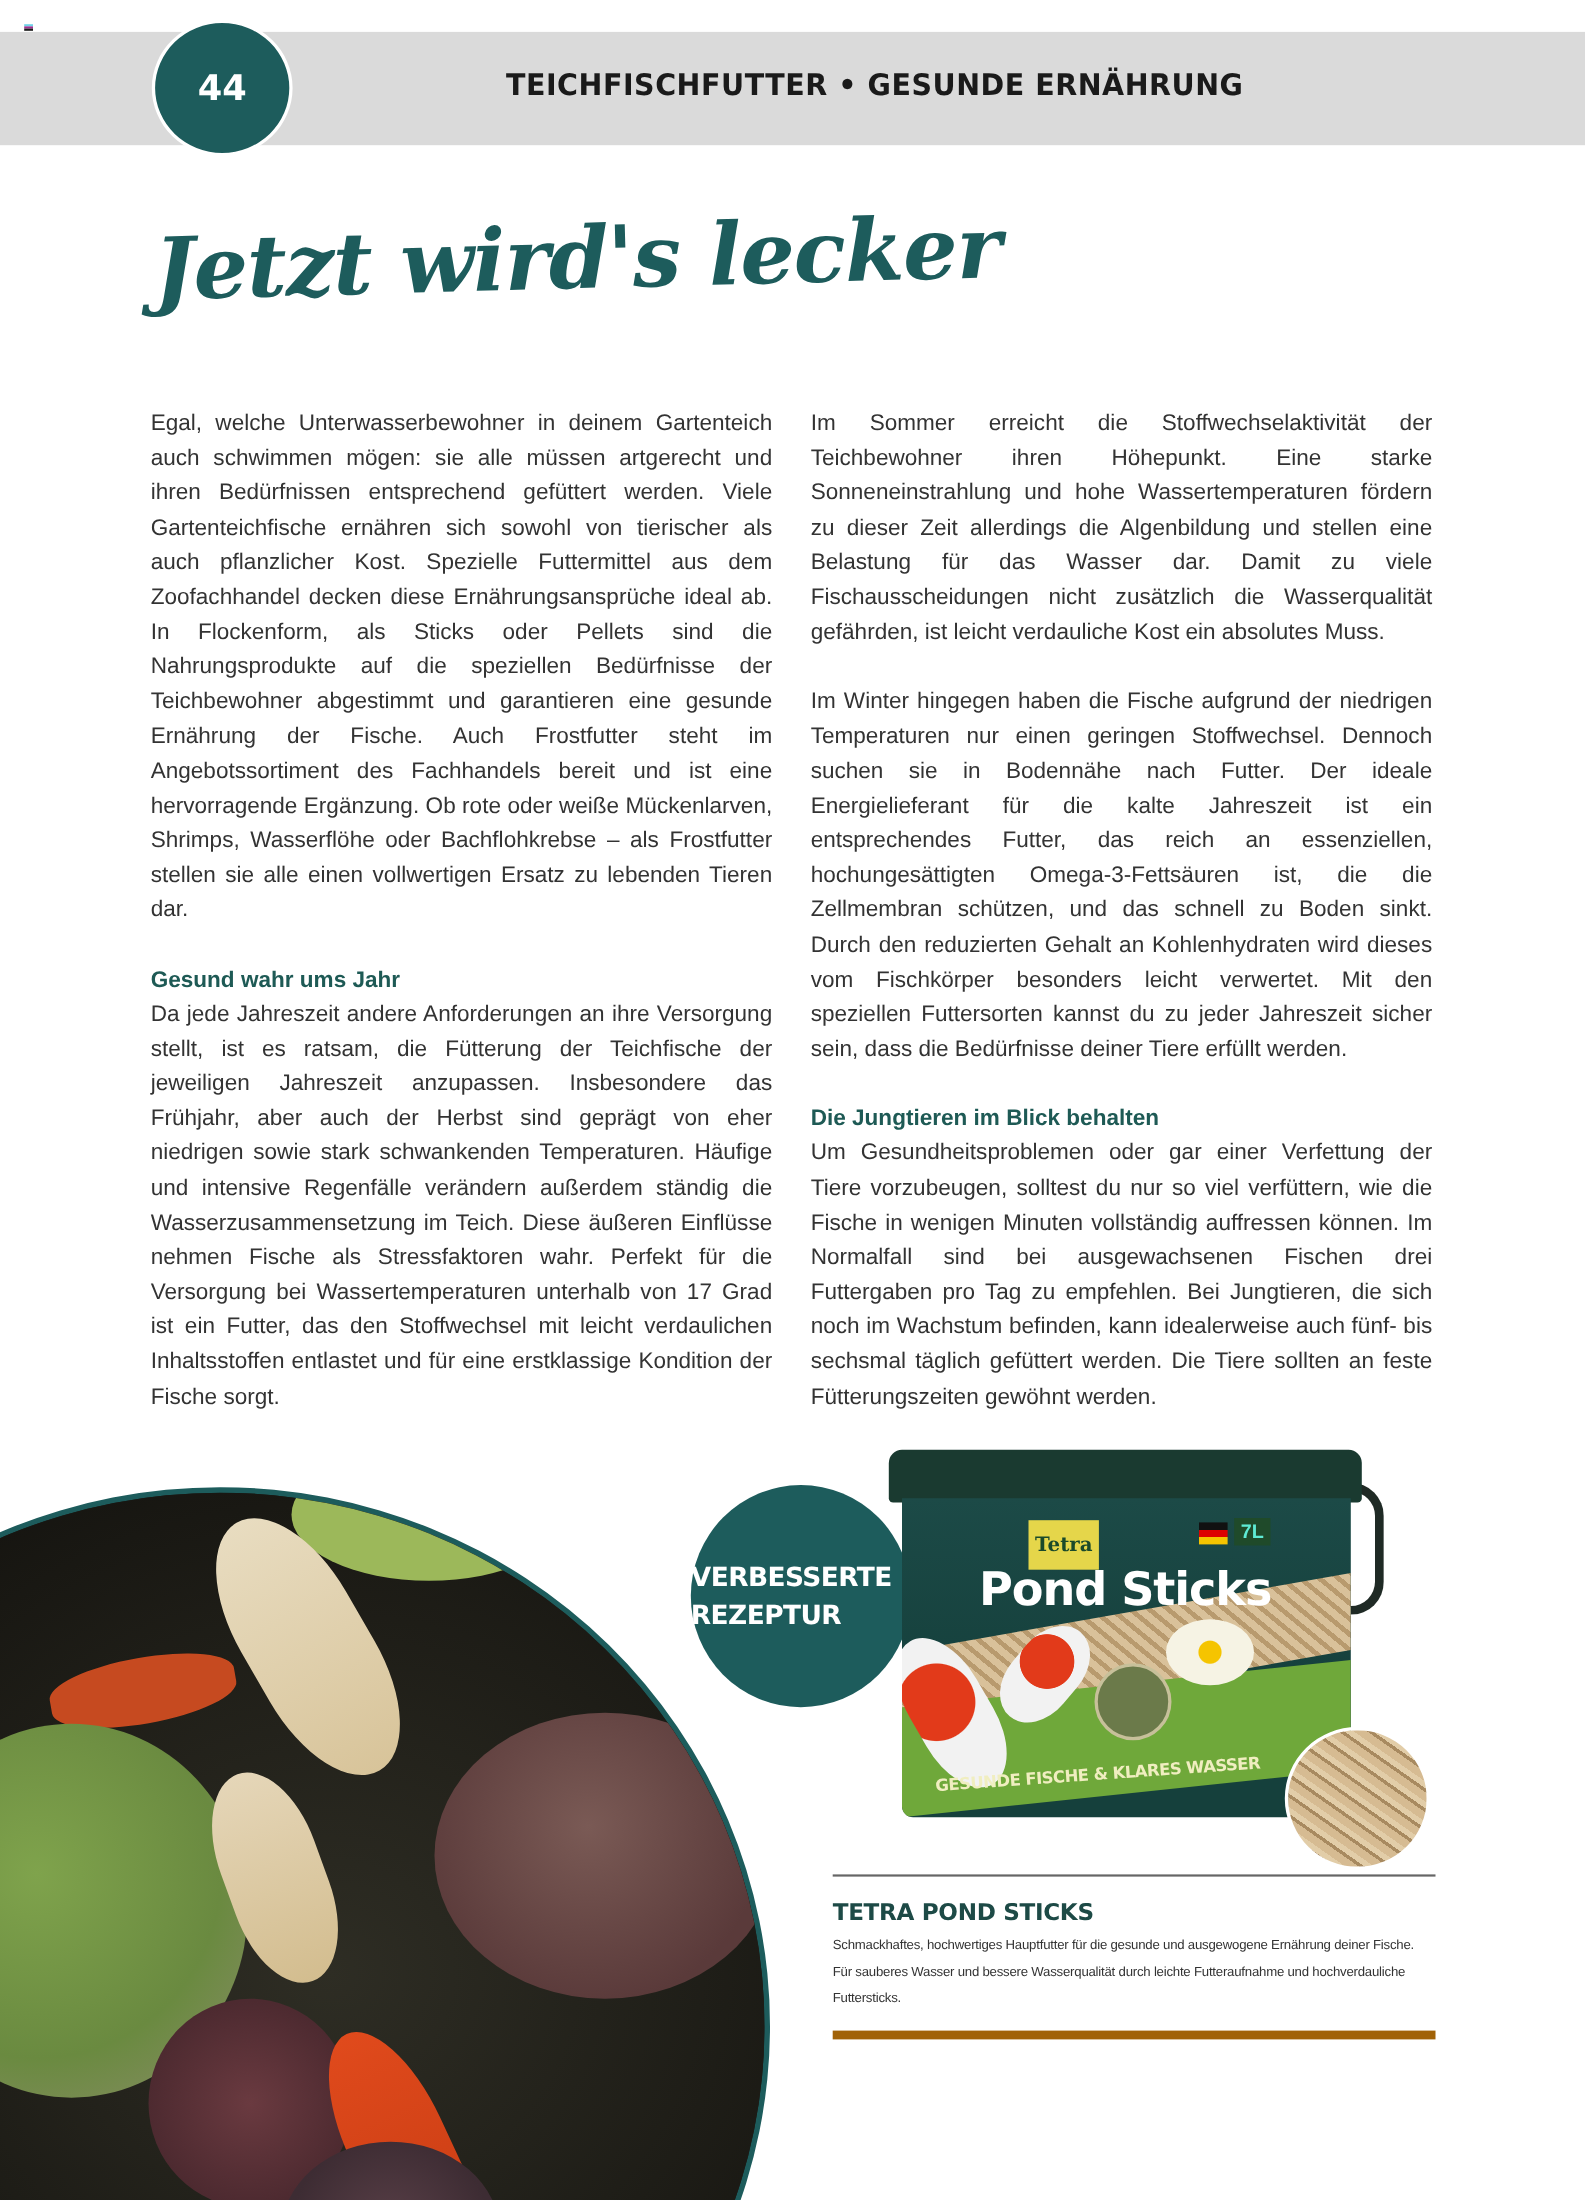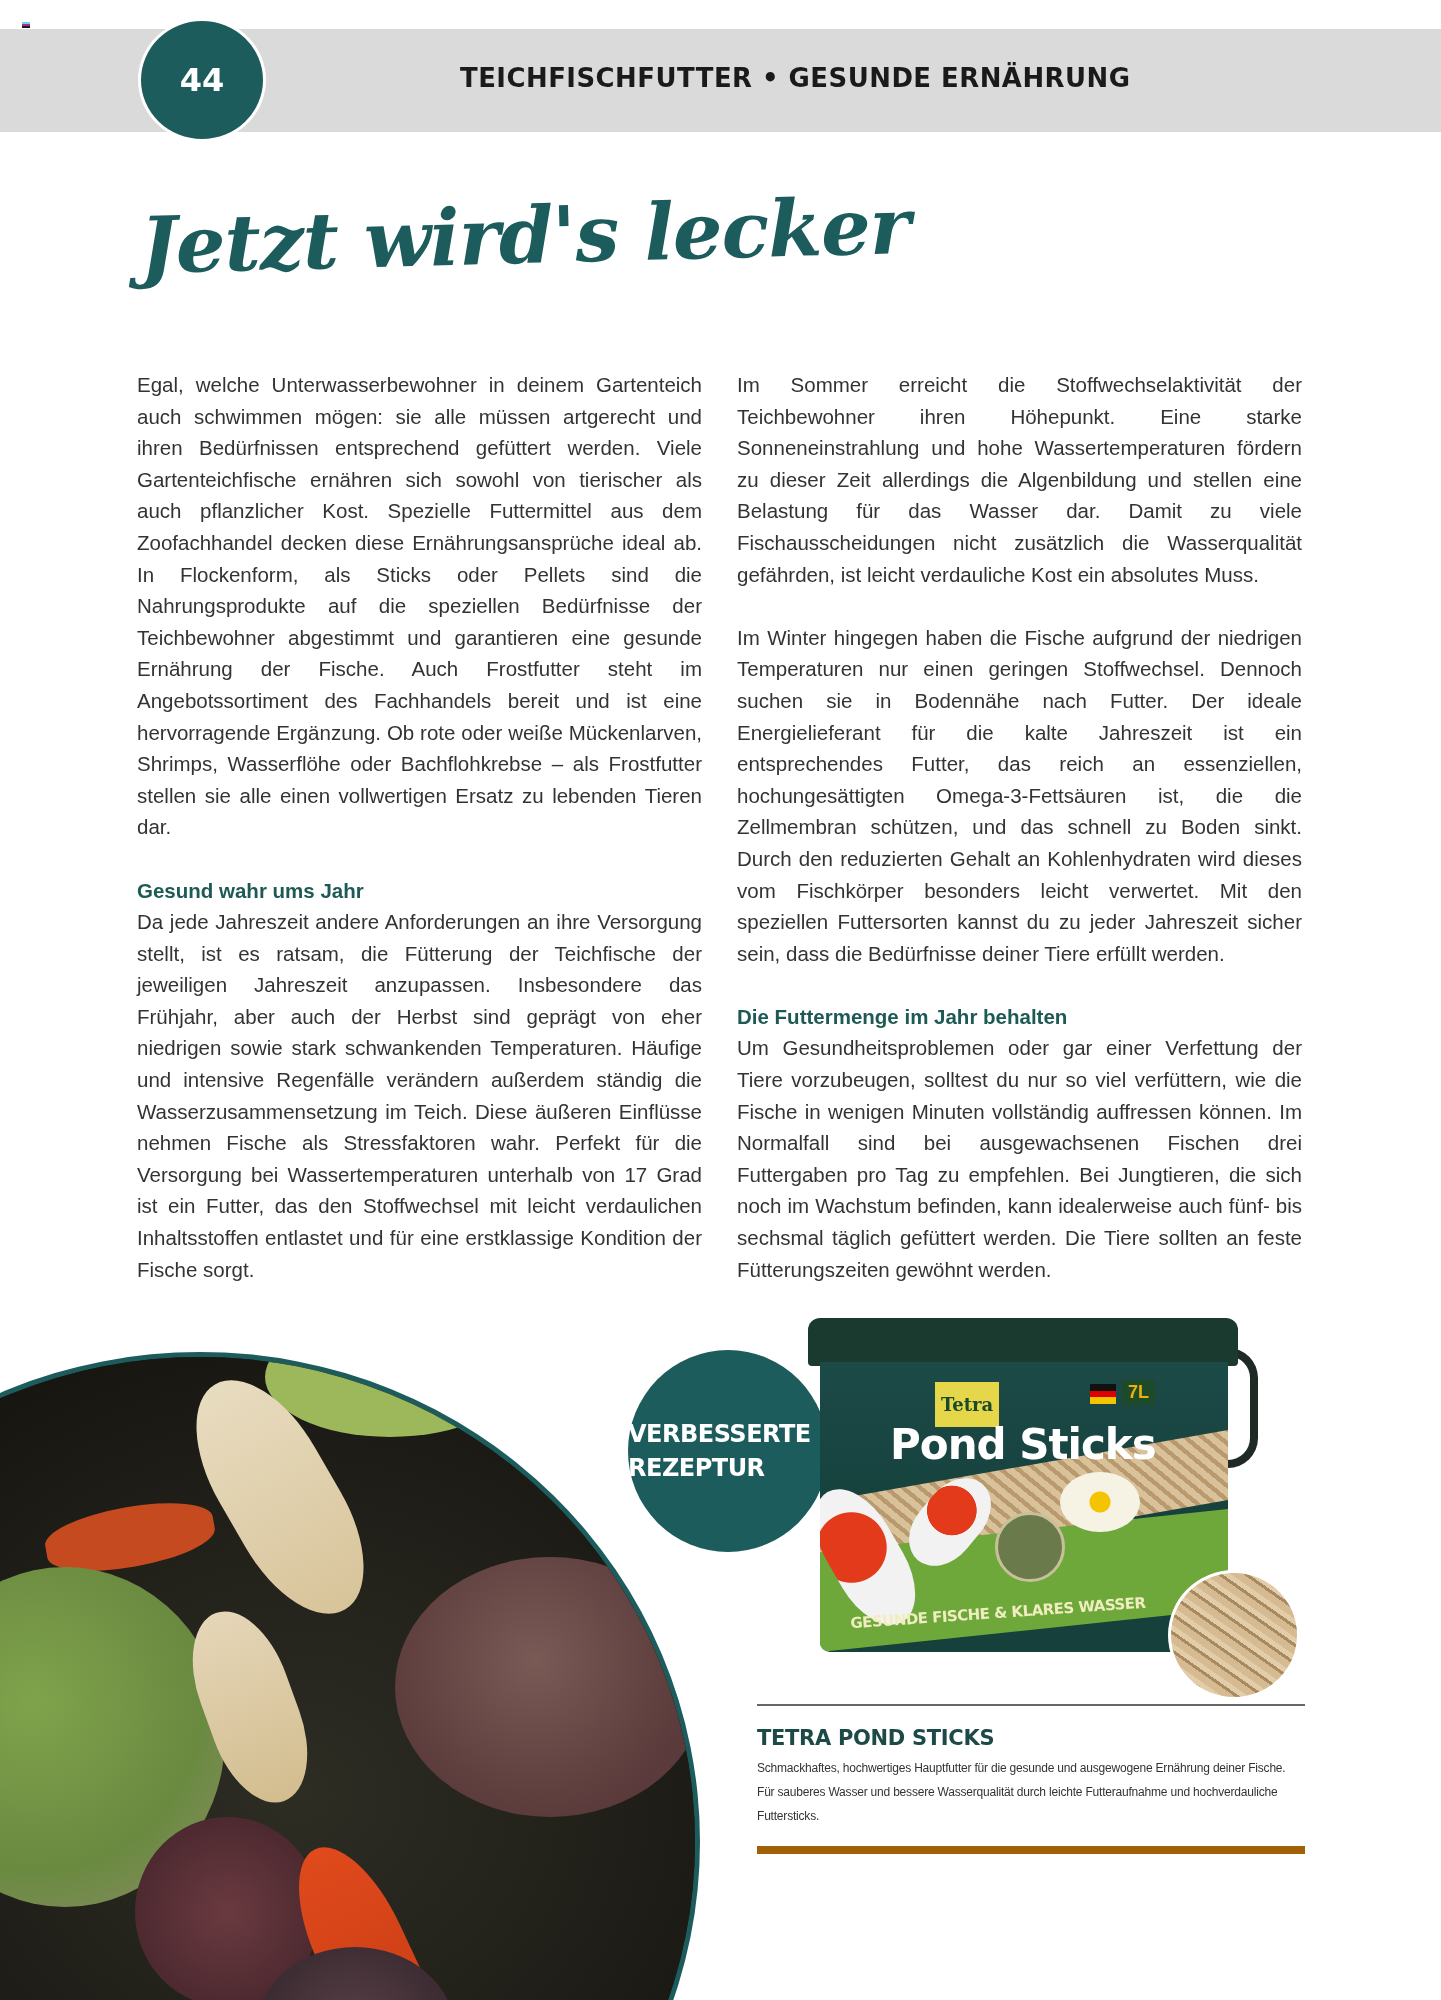--- a/index.html
+++ b/index.html
@@ -46,21 +46,21 @@
     font-family: "DejaVu Sans", sans-serif; font-weight: bold; font-size: 24px; line-height: 34px; text-align: center; letter-spacing: -0.5px; }
 
   .bucket { position: absolute; left: 808px; top: 1318px; width: 440px; height: 340px; }
   .bucket-lid { position: absolute; left: 0; top: 0; width: 430px; height: 48px; background: #1a3a30; border-radius: 12px 12px 4px 4px; }
   .bucket-handle { position: absolute; right: -10px; top: 30px; width: 40px; height: 120px; border: 8px solid #1f2a25; border-left: none; border-radius: 0 30px 30px 0; }
   .bucket-body { position: absolute; left: 12px; top: 44px; width: 408px; height: 290px; background: linear-gradient(180deg, #1c4a47 0%, #15403c 60%); border-radius: 0 0 10px 10px; overflow: hidden; }
   .bucket-green { position: absolute; left: 0; bottom: 0; width: 100%; height: 100px; background: #6fa83a; transform: skewY(-6deg); transform-origin: left bottom; }
   .bucket-pellets { position: absolute; left: 0; bottom: 80px; width: 100%; height: 70px; background: repeating-linear-gradient(45deg, #d9c19a 0 6px, #b89a6e 6px 10px); transform: skewY(-10deg); transform-origin: left bottom; }
   .tetra-logo { position: absolute; left: 115px; top: 20px; background: #e5d64a; color: #1a4a2a; font-family: "DejaVu Serif", serif; font-weight: bold; font-size: 18px; padding: 12px 6px; }
   .flag { position: absolute; left: 270px; top: 22px; width: 26px; height: 20px; background: linear-gradient(180deg, #111 33%, #d00 33% 66%, #f5c400 66%); }
-  .volume-tag { position: absolute; left: 302px; top: 18px; background: #1f4a2a; color: #eab308; font-weight: bold; font-size: 18px; padding: 2px 6px; }
+  .volume-tag { position: absolute; left: 302px; top: 18px; background: #1f4a2a; color: #5eead4; font-weight: bold; font-size: 18px; padding: 2px 6px; }
   .product-name { position: absolute; left: 70px; top: 58px; color: #ffffff; font-family: "DejaVu Sans", sans-serif; font-weight: bold; font-size: 42px; letter-spacing: -1px; }
   .koi { position: absolute; border-radius: 50% / 40%; background: radial-gradient(circle at 40% 40%, #e23a1a 35%, #f2f2f2 36%); }
   .koi1 { left: 10px; top: 120px; width: 70px; height: 150px; transform: rotate(-30deg); }
   .koi2 { left: 100px; top: 110px; width: 60px; height: 100px; transform: rotate(40deg); }
   .lily { position: absolute; left: 240px; top: 110px; width: 80px; height: 60px; border-radius: 50%; background: radial-gradient(circle, #f5c400 20%, #f6f3e4 22%); }
   .seal { position: absolute; left: 175px; top: 150px; width: 70px; height: 70px; border-radius: 50%; background: #6b7a4a; border: 3px solid #c7c09a; }
   .bucket-slogan { position: absolute; left: 30px; bottom: 30px; color: #f0eec0; font-family: "DejaVu Sans", sans-serif; font-weight: bold; font-size: 15px; transform: rotate(-4deg); letter-spacing: -0.5px; }
   .pellet-circle { position: absolute; left: 1168px; top: 1570px; width: 132px; height: 130px; border-radius: 50%; border: 3px solid #ffffff;
     background: repeating-linear-gradient(35deg, #d6bb92 0 7px, #a88a60 7px 10px, #e2cda8 10px 15px); }
 
@@ -87,21 +87,21 @@
 
 <div class="col col-left">
   <p>Egal, welche Unterwasserbewohner in deinem Gartenteich auch schwimmen mögen: sie alle müssen artgerecht und ihren Bedürfnissen entsprechend gefüttert werden. Viele Gartenteichfische ernähren sich sowohl von tierischer als auch pflanzlicher Kost. Spezielle Futtermittel aus dem Zoofachhandel decken diese Ernährungsansprüche ideal ab. In Flockenform, als Sticks oder Pellets sind die Nahrungsprodukte auf die speziellen Bedürfnisse der Teichbewohner abgestimmt und garantieren eine gesunde Ernährung der Fische. Auch Frostfutter steht im Angebotssortiment des Fachhandels bereit und ist eine hervorragende Ergänzung. Ob rote oder weiße Mückenlarven, Shrimps, Wasserflöhe oder Bachflohkrebse – als Frostfutter stellen sie alle einen vollwertigen Ersatz zu lebenden Tieren dar.</p>
   <h3>Gesund wahr ums Jahr</h3>
   <p>Da jede Jahreszeit andere Anforderungen an ihre Versorgung stellt, ist es ratsam, die Fütterung der Teichfische der jeweiligen Jahreszeit anzupassen. Insbesondere das Frühjahr, aber auch der Herbst sind geprägt von eher niedrigen sowie stark schwankenden Temperaturen. Häufige und intensive Regenfälle verändern außerdem ständig die Wasserzusammensetzung im Teich. Diese äußeren Einflüsse nehmen Fische als Stressfaktoren wahr. Perfekt für die Versorgung bei Wassertemperaturen unterhalb von 17 Grad ist ein Futter, das den Stoffwechsel mit leicht verdaulichen Inhaltsstoffen entlastet und für eine erstklassige Kondition der Fische sorgt.</p>
 </div>
 
 <div class="col col-right">
   <p>Im Sommer erreicht die Stoffwechselaktivität der Teichbewohner ihren Höhepunkt. Eine starke Sonneneinstrahlung und hohe Wassertemperaturen fördern zu dieser Zeit allerdings die Algenbildung und stellen eine Belastung für das Wasser dar. Damit zu viele Fischausscheidungen nicht zusätzlich die Wasserqualität gefährden, ist leicht verdauliche Kost ein absolutes Muss.</p>
   <p>Im Winter hingegen haben die Fische aufgrund der niedrigen Temperaturen nur einen geringen Stoffwechsel. Dennoch suchen sie in Bodennähe nach Futter. Der ideale Energielieferant für die kalte Jahreszeit ist ein entsprechendes Futter, das reich an essenziellen, hochungesättigten Omega-3-Fettsäuren ist, die die Zellmembran schützen, und das schnell zu Boden sinkt. Durch den reduzierten Gehalt an Kohlenhydraten wird dieses vom Fischkörper besonders leicht verwertet. Mit den speziellen Futtersorten kannst du zu jeder Jahreszeit sicher sein, dass die Bedürfnisse deiner Tiere erfüllt werden.</p>
-  <h3>Die Futtermenge im Jahr behalten</h3>
+  <h3>Die Jungtieren im Blick behalten</h3>
   <p>Um Gesundheitsproblemen oder gar einer Verfettung der Tiere vorzubeugen, solltest du nur so viel verfüttern, wie die Fische in wenigen Minuten vollständig auffressen können. Im Normalfall sind bei ausgewachsenen Fischen drei Futtergaben pro Tag zu empfehlen. Bei Jungtieren, die sich noch im Wachstum befinden, kann idealerweise auch fünf- bis sechsmal täglich gefüttert werden. Die Tiere sollten an feste Fütterungszeiten gewöhnt werden.</p>
 </div>
 
 <div class="photo-circle">
   <div class="water"></div>
   <div class="pad pad-green-top"></div>
   <div class="fish fish-orange2"></div>
   <div class="pad pad-green-left"></div>
   <div class="fish fish-white"></div>
   <div class="fish fish-white2"></div>

